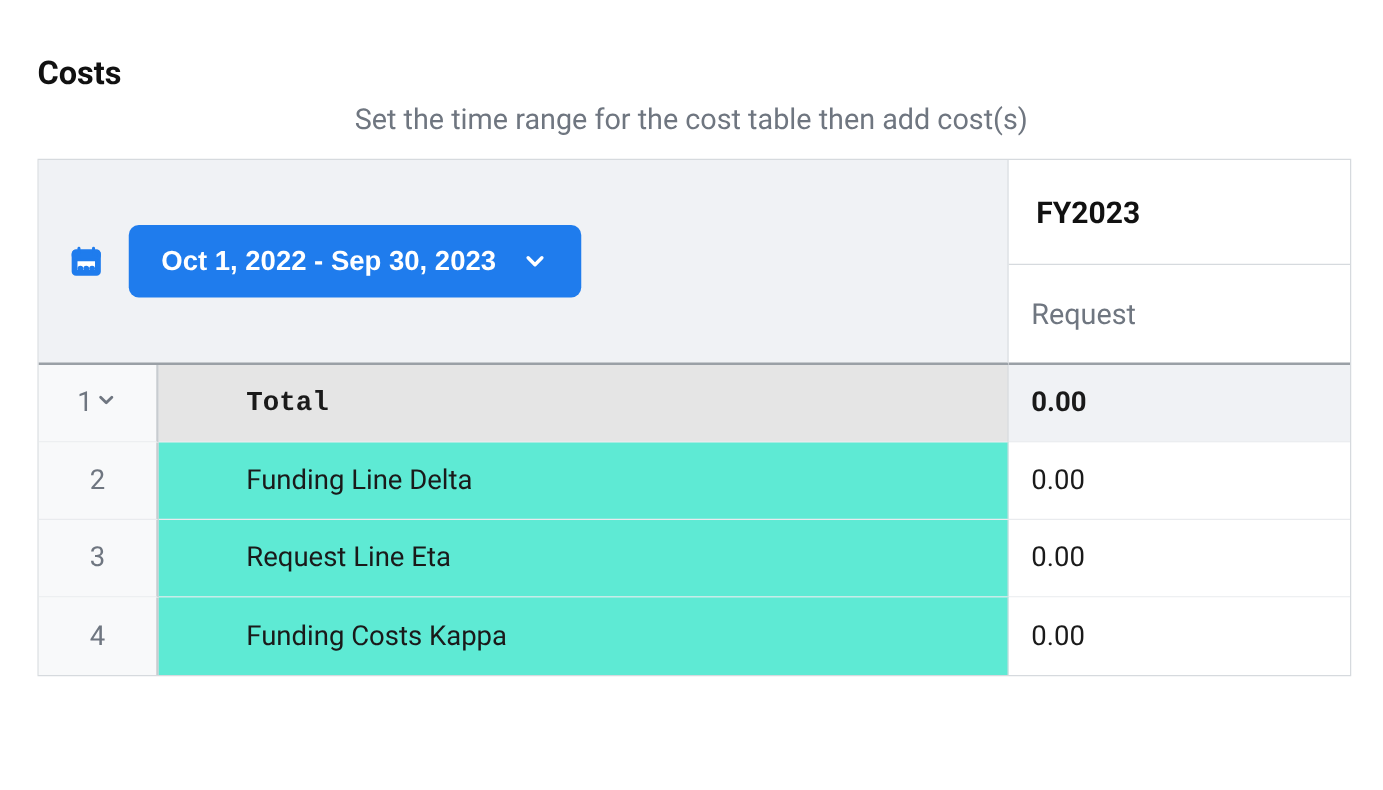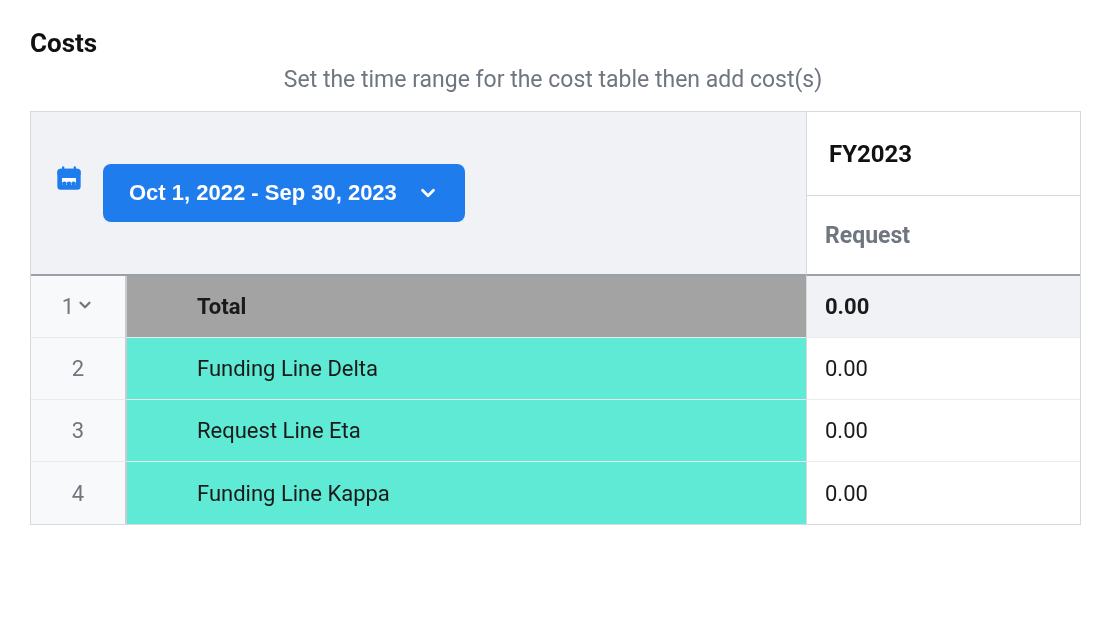--- a/index.html
+++ b/index.html
@@ -12,21 +12,21 @@
   }
   .page {
     width: 1106px;
     height: 632px;
     padding: 28px 30px;
     position: relative;
   }
   .section-title {
     font-size: 26px;
     font-weight: 700;
-    margin: 0 0 8px 0;
+    margin: 16px 0 8px 0;
     color: #111;
   }
   .section-subtitle {
     font-size: 23px;
     color: #6f7680;
     margin: 0 0 18px 0;
     text-align: center;
   }
   .cost-table {
     border: 1px solid #d6dade;
@@ -53,24 +53,24 @@
     width: 273px;
     vertical-align: middle;
   }
   .header-right-bottom {
     background: #fff;
     border-bottom: 2px solid #9aa0a6;
     padding: 22px 18px;
     font-size: 23px;
     color: #6f7680;
     vertical-align: middle;
-    font-weight: bold;
   }
   .date-wrap {
     display: flex;
+    align-items: center;
     gap: 20px;
   }
   .calendar-icon {
     width: 28px;
     height: 28px;
     flex: 0 0 auto;
   }
   .date-btn {
     display: inline-flex;
     align-items: center;
@@ -110,21 +110,22 @@
     background: #5eead4;
     border-right: 1px solid #d6dade;
     border-bottom: 1px solid #e9ebee;
     font-size: 22px;
     padding: 0 20px 0 70px;
     vertical-align: middle;
     color: #1a1a1a;
   }
   .label-col.total {
     font-weight: 700;
-    background: #a3a3a3;
+    background: #e5e5e5;
+    font-family: Liberation Mono, monospace;
   }
   .val-col {
     background: #fff;
     border-bottom: 1px solid #e9ebee;
     text-align: left;
     font-size: 22px;
     padding: 0 18px;
     vertical-align: middle;
     color: #1a1a1a;
     width: 273px;
@@ -213,19 +214,19 @@
       <td class="label-col">Funding Line Delta</td>
       <td class="val-col">0.00</td>
     </tr>
     <tr class="row">
       <td class="num-col">3</td>
       <td class="label-col">Request Line Eta</td>
       <td class="val-col">0.00</td>
     </tr>
     <tr class="row last-row">
       <td class="num-col">4</td>
-      <td class="label-col">Funding Line Kappa</td>
+      <td class="label-col">Funding Costs Kappa</td>
       <td class="val-col">0.00</td>
     </tr>
   </tbody>
     </table>
 
 </div>
 
 </body></html>

